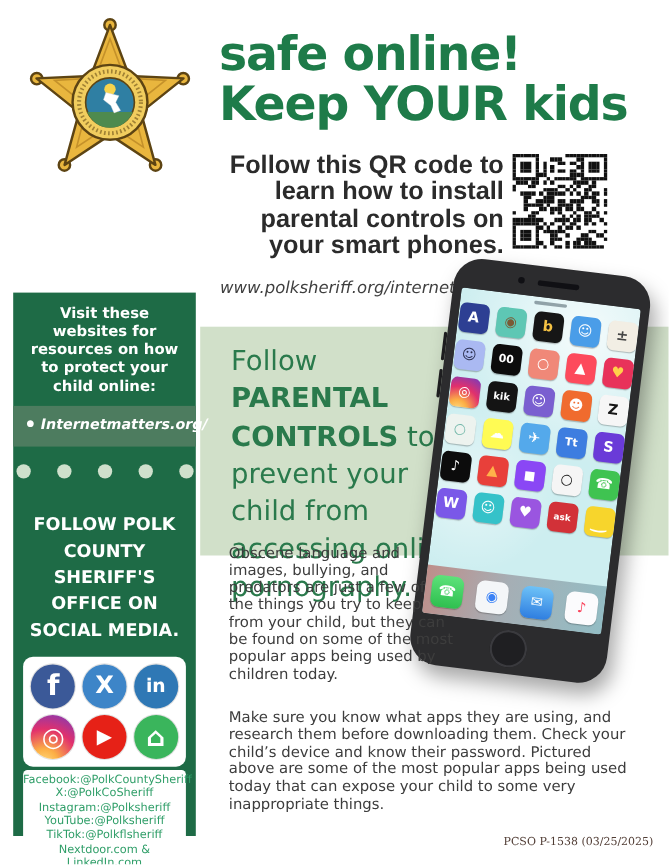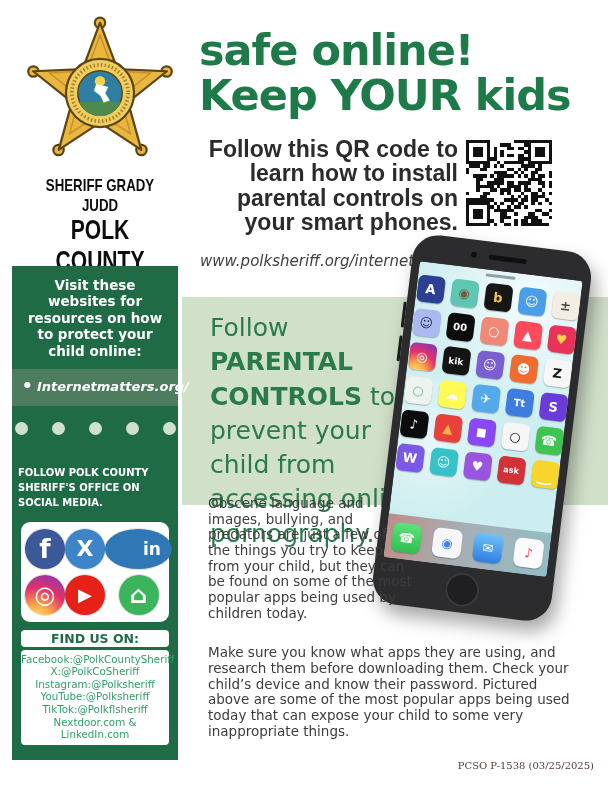--- a/index.html
+++ b/index.html
@@ -17,21 +17,21 @@
 
   
   .sidebar{position:absolute;left:12px;top:266px;width:166px;height:494px;background:#1E6B46;
            color:#fff;box-sizing:border-box;padding-top:11px;}
   .sb-intro{font-size:13.5px;font-weight:bold;text-align:center;line-height:1.22;padding:0 7px;}
   .sb-resources{background:#4D7C5F;margin-top:10px;padding:9px 4px 9px 12px;}
   .res-item{font-size:13px;font-weight:bold;font-style:italic;line-height:1.42;position:relative;padding-left:13px;}
   .res-item::before{content:"●";position:absolute;left:0;top:1px;font-size:8px;font-style:normal;}
   .sb-dots{display:flex;justify-content:center;gap:24px;margin-top:16px;}
   .sb-dots span{width:13px;height:13px;border-radius:50%;background:#cfe0cc;display:block;}
-  .sb-follow{margin-top:30px;font-size:10px;font-weight:bold;text-align:left;line-height:1.5;padding:0 6px;}
+  .sb-follow{margin-top:30px;font-size:16px;font-weight:bold;text-align:center;line-height:1.5;padding:0 6px;}
   .sb-socialbox{background:#fff;border-radius:9px;margin:12px 9px 0;padding:7px 4px;
                 display:grid;grid-template-columns:repeat(3,1fr);justify-items:center;row-gap:6px;}
   .soc{width:40px;height:40px;border-radius:50%;display:flex;align-items:center;justify-content:center;
        color:#fff;font-weight:bold;font-size:22px;box-shadow:0 0 0 1px rgba(0,0,0,.12);}
   .sb-findus{background:#fff;border-radius:4px;margin:8px 9px 0;text-align:center;
              color:#1E6B46;font-weight:bold;font-size:12.5px;padding:1px 0;}
   .sb-handles{background:#fff;border-radius:4px;margin:3px 9px 0;padding:3px 0 4px;text-align:center;}
   .handle-line{color:#2f9e68;font-size:10.3px;line-height:1.22;}
 
   
@@ -96,26 +96,20 @@
     </g>
     <polygon fill="none" stroke="#c4912a" stroke-width="2" points="100,22 118,70 168,73 128,105 141,155 100,128 59,155 72,105 32,73 82,70"></polygon>
     <circle cx="100" cy="100" r="46" fill="#f1cd5e" stroke="#5d4413" stroke-width="3"></circle>
     <circle cx="100" cy="100" r="38" fill="none" stroke="#5d4413" stroke-width="5" stroke-dasharray="2 3" opacity="0.55"></circle>
     <circle cx="100" cy="100" r="30" fill="#2f7fa3" stroke="#5d4413" stroke-width="2"></circle>
     <path d="M 72 112 A 30 30 0 0 0 128 112 Z" fill="#4e8a4e"></path>
     <circle cx="100" cy="84" r="7" fill="#f6d34d"></circle>
     <path d="M95 88 l16 4 -4 8 6 10 -8 3 -4 -9 -9 -7 z" fill="#ffffff" stroke="#d8d8d8" stroke-width="0.5"></path>
   </svg>
 
-  <div class="logo-block">
-    <div class="logo-l1">SHERIFF GRADY JUDD</div>
-    <div class="logo-l2">POLK COUNTY</div>
-    <div class="logo-l3">SHERIFF'S</div>
-    <div class="logo-office">office</div>
-  </div>
 
   <div class="headline">
     <div>safe online!</div>
     <div>Keep YOUR kids</div>
   </div>
 
   <div class="qr-instruction">Follow this QR code to learn how to install parental controls on your smart phones.</div>
   <div class="qr" id="qr">
       <div class="on"></div>
       <div class="on"></div>
@@ -882,34 +876,33 @@
         <span></span>
     </div>
     <div class="sb-follow">FOLLOW POLK COUNTY SHERIFF'S OFFICE ON SOCIAL MEDIA.</div>
     <div class="sb-socialbox" id="social-grid">
         <div class="soc" style="background: rgb(59, 89, 152); font-size: 26px;">
           <span style="color: rgb(255, 255, 255); font-size: 26px;">f</span>
         </div>
         <div class="soc" style="background: rgb(61, 133, 200); font-size: 22px;">
           <span style="color: rgb(255, 255, 255); font-size: 22px;">X</span>
         </div>
-        <div class="soc" style="background: rgb(47, 120, 181); font-size: 17px; padding-left: 27px;">
+        <div class="soc" style="background: rgb(47, 120, 181); font-size: 17px;">
           <span style="color: rgb(255, 255, 255); font-size: 17px;">in</span>
         </div>
         <div class="soc" style="background: radial-gradient(circle at 30% 110%, rgb(255, 220, 128), rgb(252, 175, 69) 25%, rgb(225, 48, 108) 60%, rgb(131, 58, 180) 95%); font-size: 24px;">
           <span style="color: rgb(255, 255, 255); font-size: 24px;">◎</span>
         </div>
         <div class="soc" style="background: rgb(230, 33, 23); font-size: 18px;">
           <span style="color: rgb(255, 255, 255); font-size: 18px;">▶</span>
         </div>
         <div class="soc" style="background: rgb(58, 181, 92); font-size: 24px;">
           <span style="color: rgb(255, 255, 255); font-size: 24px;">⌂</span>
         </div>
       </div>
-    <div class="sb-findus">FIND US ON:</div>
     <div class="sb-handles" id="handles-list">
         <div class="handle-line">Facebook:@PolkCountySheriff</div>
         <div class="handle-line">X:@PolkCoSheriff</div>
         <div class="handle-line">Instagram:@Polksheriff</div>
         <div class="handle-line">YouTube:@Polksheriff</div>
         <div class="handle-line">TikTok:@Polkflsheriff</div>
         <div class="handle-line">Nextdoor.com &amp; LinkedIn.com</div>
       </div>
 
   </div>

